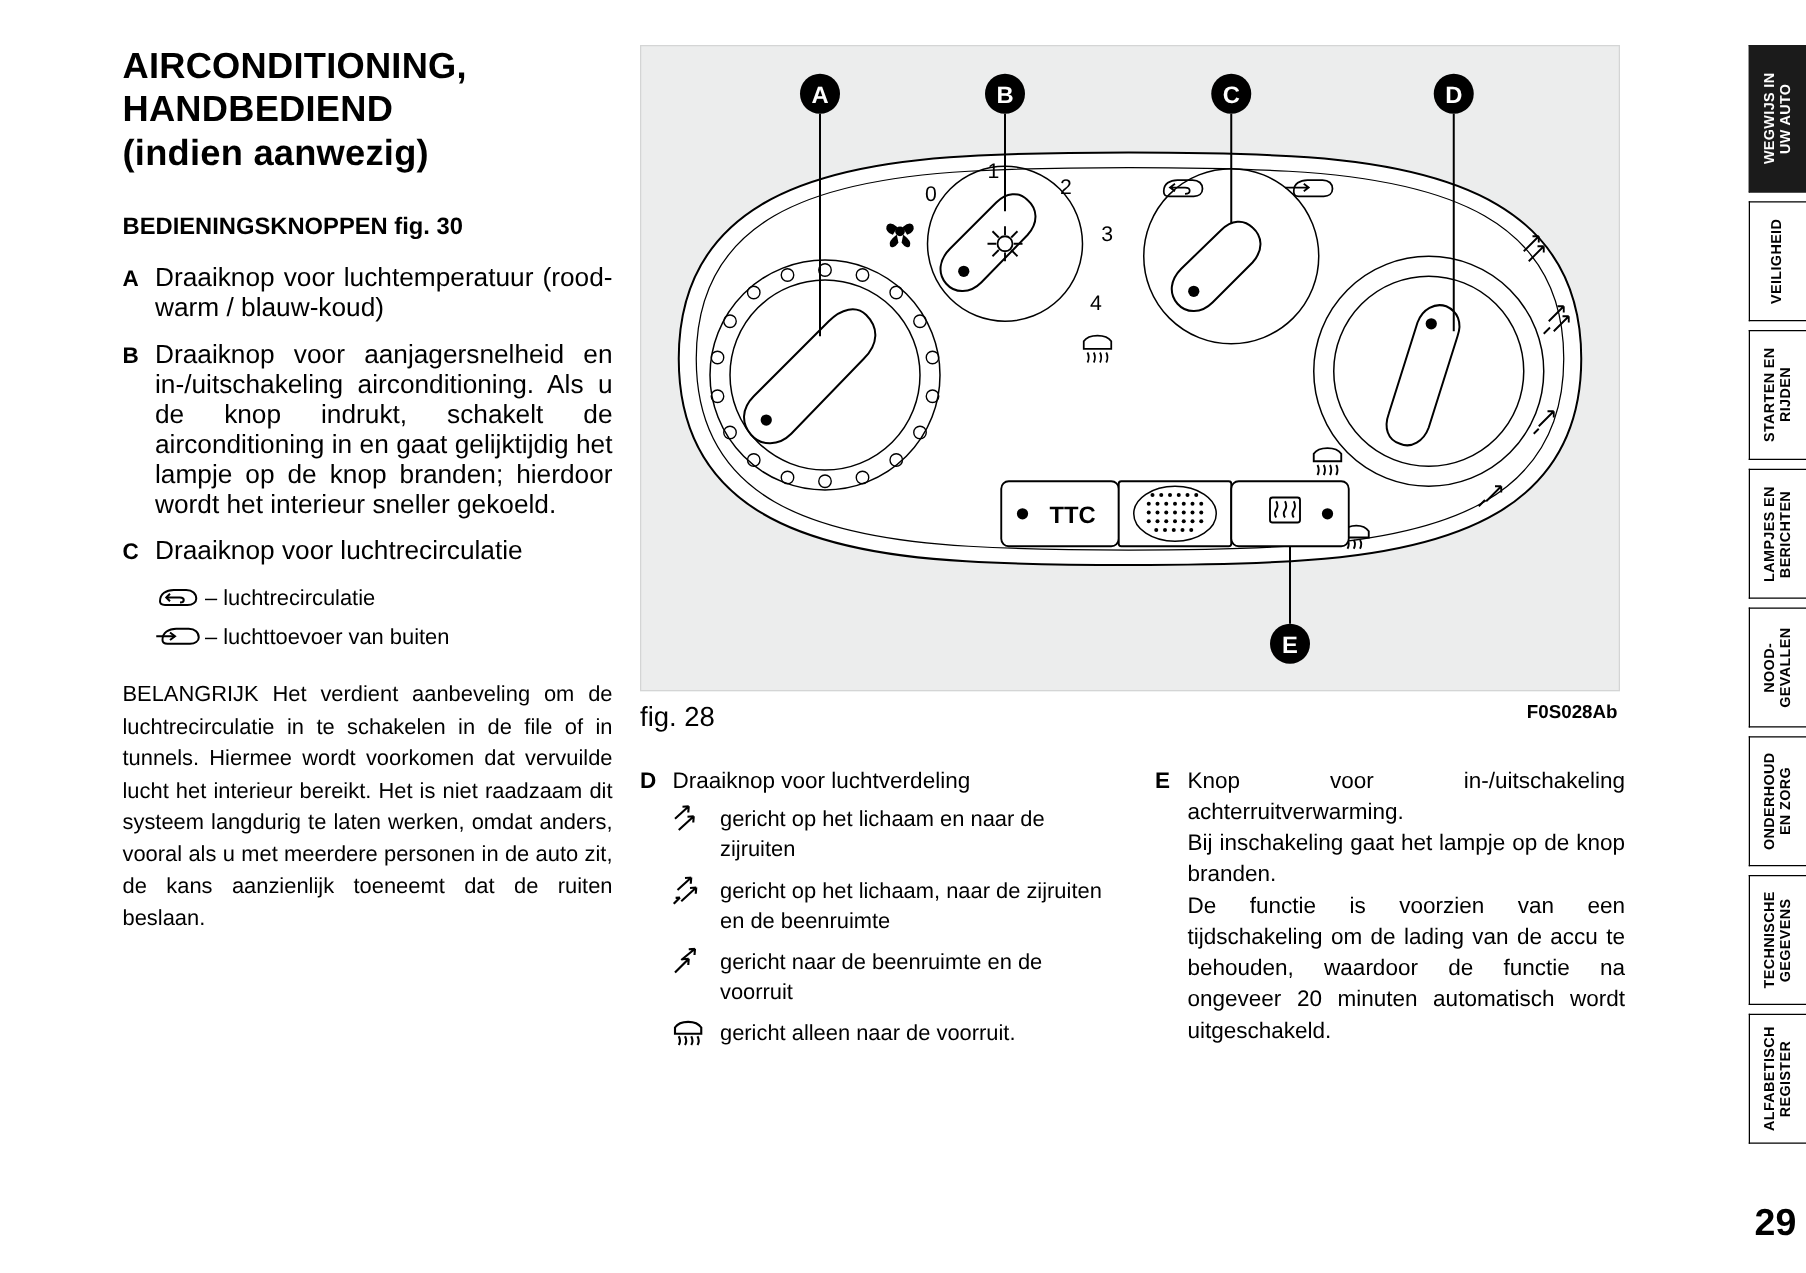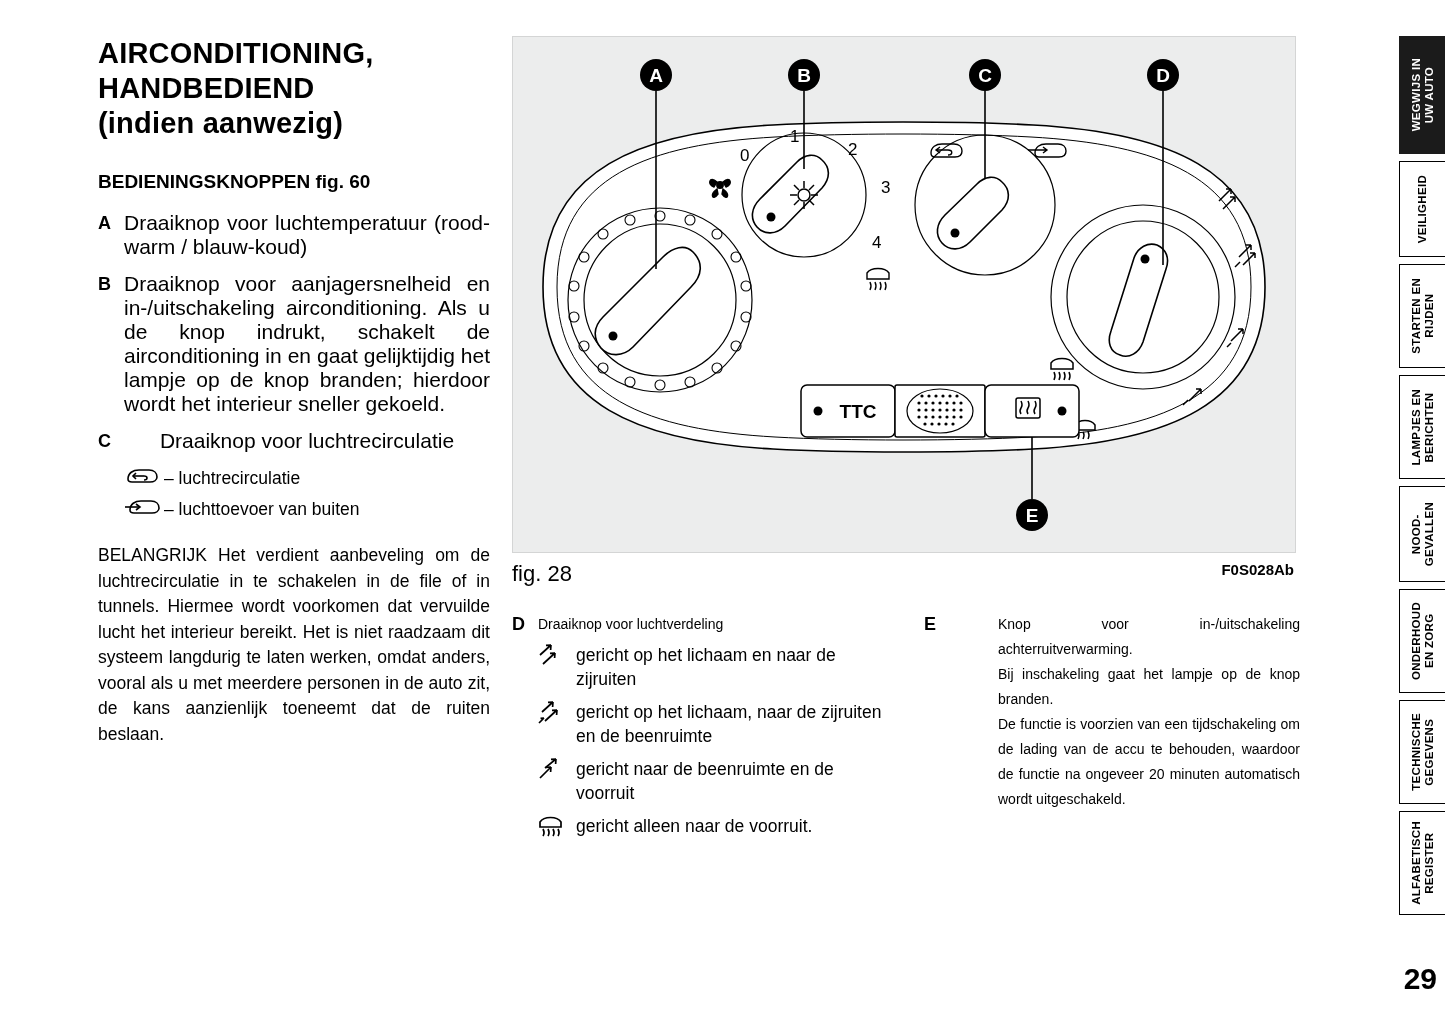--- a/index.html
+++ b/index.html
@@ -52,25 +52,25 @@
     width: 26px;
     flex: 0 0 26px;
     line-height: 24px;
   }
   .item-text {
     font-size: 21px;
     line-height: 24px;
     text-align: justify;
     flex: 1;
   }
-  .item-text.nojust { text-align: center; }
+  .item-text.nojust { text-align: left; }
 
   .sub-item {
     display: flex;
-    align-items: flex-start;
+    align-items: center;
     margin: 7px 0 7px 26px;
     font-size: 17.5px;
     line-height: 24px;
   }
   .sub-icon {
     width: 40px;
     flex: 0 0 40px;
     display: flex;
     align-items: center;
     justify-content: flex-start;
@@ -124,21 +124,21 @@
     display: flex;
   }
   .brow .letter {
     font-weight: bold;
     font-size: 18px;
     width: 26px;
     flex: 0 0 26px;
     line-height: 25px;
   }
   .brow .txt {
-    font-size: 14px;
+    font-size: 18px;
     line-height: 25px;
     flex: 1;
   }
   .brow .txt.just { text-align: justify; }
 
   .dlist { margin-top: 6px; }
   .drow {
     display: flex;
     align-items: flex-start;
     margin: 0 0 9px 26px;
@@ -206,21 +206,21 @@
 <div class="page">
 
   <div class="left-col">
 
     <div class="chapter-title">
       <div>AIRCONDITIONING,</div>
       <div>HANDBEDIEND</div>
       <div>(indien aanwezig)</div>
     </div>
 
-    <div class="section-heading">BEDIENINGSKNOPPEN fig. 60</div>
+    <div class="section-heading">BEDIENINGSKNOPPEN fig. 30</div>
 
     <div class="item">
       <div class="item-letter">A</div>
       <div class="item-text">Draaiknop voor luchtemperatuur (rood-warm / blauw-koud)</div>
     </div>
 
     <div class="item">
       <div class="item-letter">B</div>
       <div class="item-text">Draaiknop voor aanjagersnelheid en in-/uitschakeling airconditioning. Als u de knop indrukt, schakelt de airconditioning in en gaat gelijktijdig het lampje op de knop branden; hierdoor wordt het interieur sneller gekoeld.</div>
     </div>
@@ -532,21 +532,21 @@
             </svg>
           </span>
           <span class="dtxt">gericht alleen naar de voorruit.</span>
         </div>
       </div>
     </div>
 
     <div class="bcol right">
       <div class="brow">
         <div class="letter">E</div>
-        <div class="txt just" style="white-space: pre-line; margin-left: 48px;">Knop voor in-/uitschakeling achterruitverwarming.
+        <div class="txt just" style="white-space: pre-line;">Knop voor in-/uitschakeling achterruitverwarming.
 Bij inschakeling gaat het lampje op de knop branden.
 De functie is voorzien van een tijdschakeling om de lading van de accu te behouden, waardoor de functie na ongeveer 20 minuten automatisch wordt uitgeschakeld.</div>
       </div>
     </div>
   </div>
 
   <div class="tabs">
     <div class="tab active" style="height:118px;">
       <span class="tlabel">WEGWIJS IN
 UW AUTO</span>

